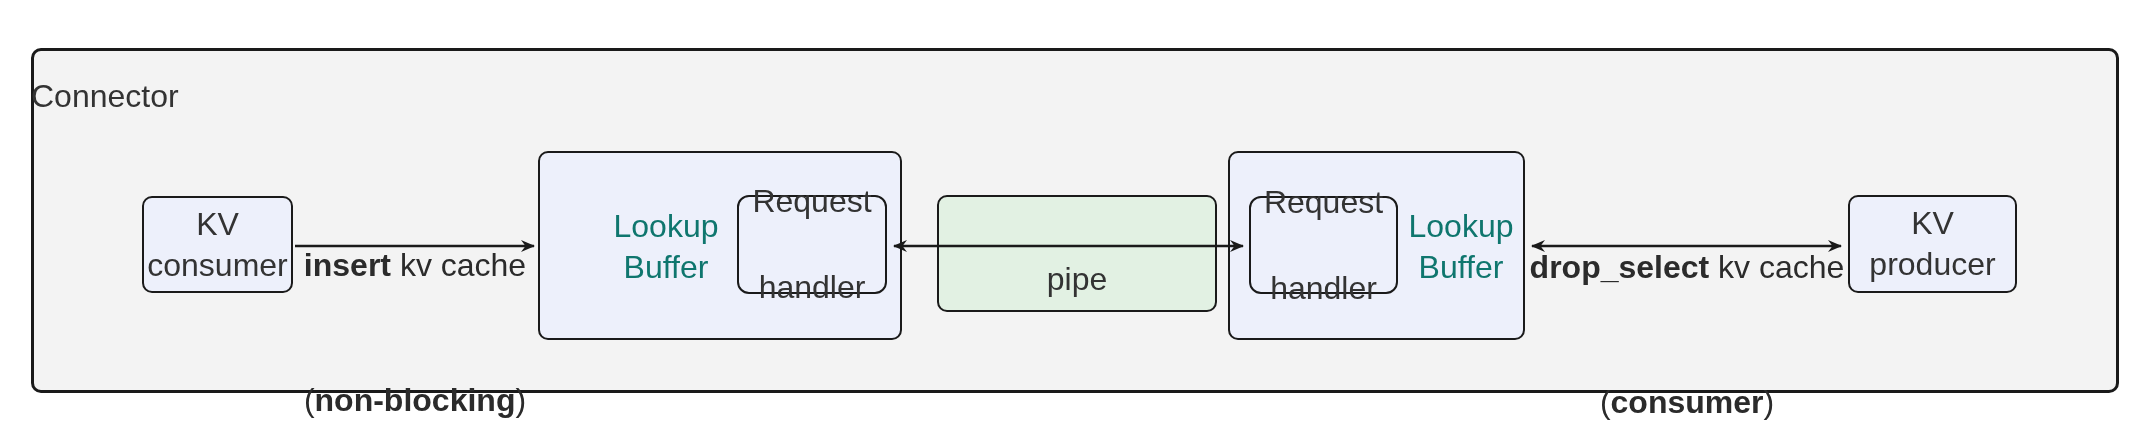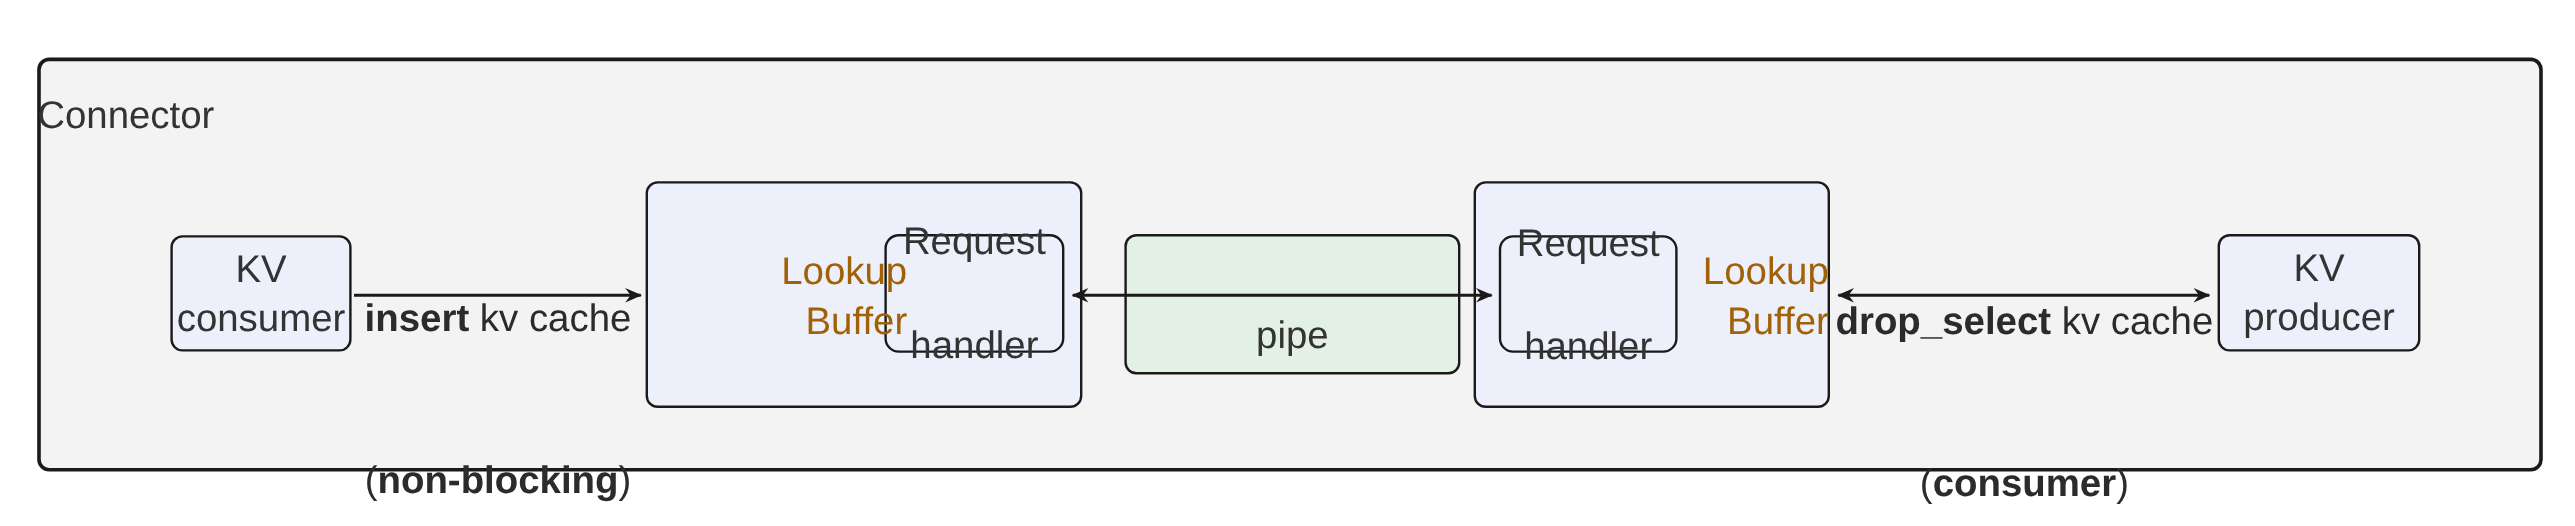--- a/index.html
+++ b/index.html
@@ -27,22 +27,22 @@
   .node-kv-producer      { left:142px;  top:196px; width:151px; height:97px;  }
   .node-lookup-left      { left:538px;  top:151px; width:364px; height:189px; }
   .node-request-left     { left:737px;  top:195px; width:150px; height:99px;  }
   .node-pipe             { left:937px;  top:195px; width:280px; height:117px;
                            background:#e2f1e3; justify-content:flex-end; padding-bottom:10px; }
   .node-lookup-right     { left:1228px; top:151px; width:297px; height:189px; }
   .node-request-right    { left:1249px; top:196px; width:149px; height:98px;  }
   .node-kv-consumer      { left:1848px; top:195px; width:169px; height:98px;  }
 
   .buffer-caption {
-    position:absolute; font-size:32px; line-height:41px; color:#a16207;
-    text-align:right; z-index:3;
+    position:absolute; font-size:32px; line-height:41px; color:#0f766e;
+    text-align:center; z-index:3;
   }
   .buffer-caption.left  { left:576px;  top:206px; width:180px; }
   .buffer-caption.right { left:1398px; top:206px; width:126px; }
 
   .edge-label {
     position:absolute; font-size:32px; line-height:45px; color:#2b2b2b;
     text-align:center; white-space:pre-wrap; z-index:3;
   }
   .edge-label b { font-weight:bold; }
   .edge-label.insert { left:255px;  top:153px; width:320px; }

